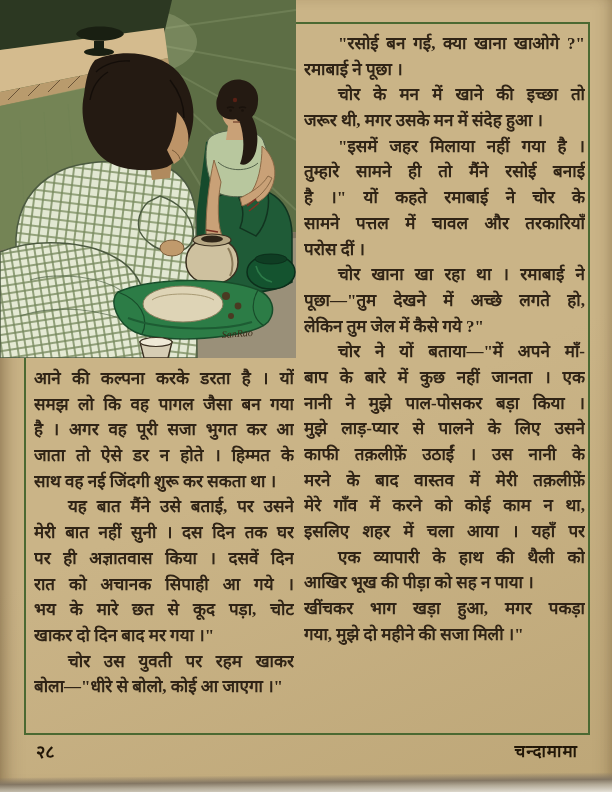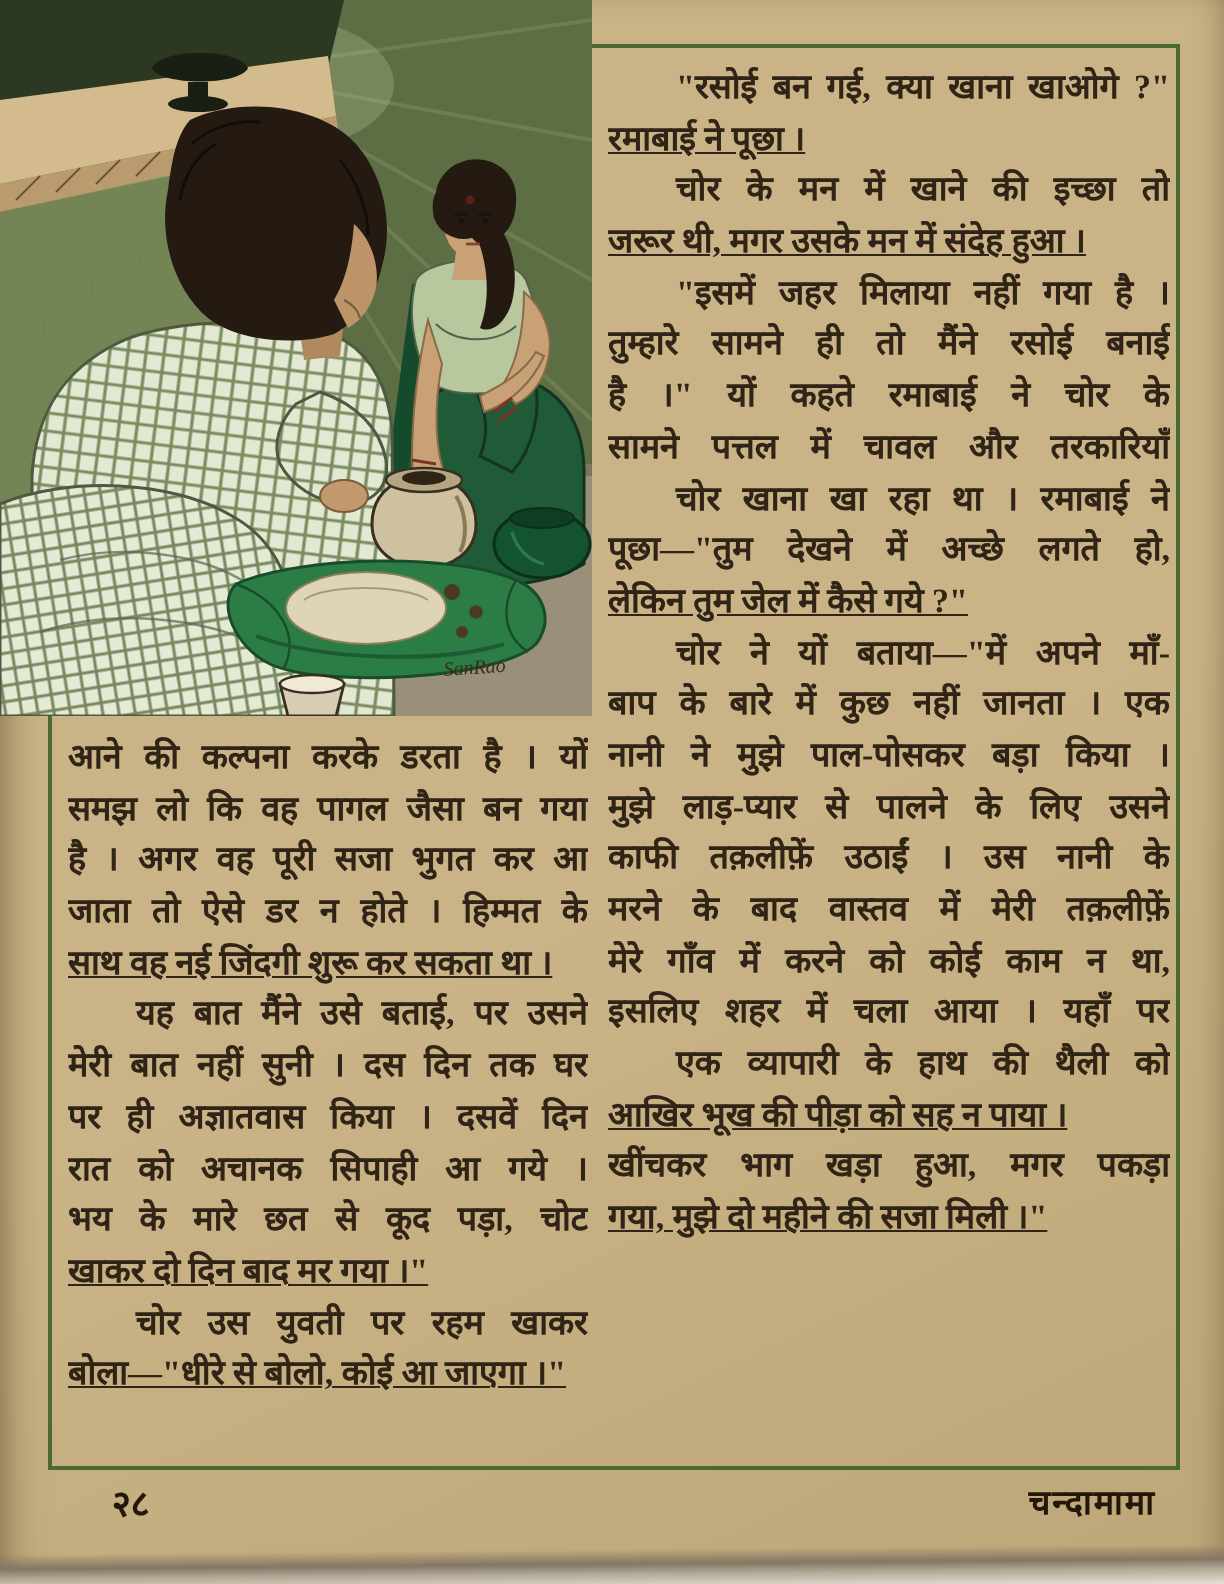--- a/index.html
+++ b/index.html
@@ -27,26 +27,26 @@
     border:2px solid var(--frame_green);
   }
   .illustration{position:absolute;left:0;top:0;width:296px;height:358px;}
   .illustration svg{display:block;}
 
   .col{position:absolute;color:var(--ink);font-size:17px;font-weight:bold;}
   .col .line{
     height:25.7px;line-height:25.7px;white-space:nowrap;overflow:hidden;
     text-align:justify;text-align-last:justify;
   }
-  .col .line.pend{text-align-last:left;text-decoration:underline;}
+  .col .line.pend{text-align-last:left;}
   .col .line.indent{padding-left:34px;}
   #col-right{left:304px;top:31px;width:281px;}
   #col-left{left:34px;top:366px;width:260px;}
 
-  .footer-num{position:absolute;left:36px;top:739px;font-size:18px;font-weight:bold;color:var(--footer_ink);margin-left:20px;}
+  .footer-num{position:absolute;left:36px;top:739px;font-size:18px;font-weight:bold;color:var(--footer_ink);}
   .footer-title{position:absolute;right:34px;top:739px;font-size:17px;font-weight:bold;color:var(--footer_ink);letter-spacing:1px;}
 
   .photo-edge{
     position:absolute;left:-4px;right:-4px;bottom:-3px;height:20px;
     background:linear-gradient(to bottom,#84776408 0%,#847764 35%,#b2a996 60%,#e7e3d9 100%);
     transform:rotate(-0.5deg);
   }
 </style>
 </head>
 <body>
@@ -186,20 +186,21 @@
 
   <div id="col-right" class="col">
       <div class="line indent">"रसोई बन गई, क्या खाना खाओगे ?"</div>
       <div class="line pend">रमाबाई ने पूछा ।</div>
       <div class="line indent">चोर के मन में खाने की इच्छा तो</div>
       <div class="line pend">जरूर थी, मगर उसके मन में संदेह हुआ ।</div>
       <div class="line indent">"इसमें जहर मिलाया नहीं गया है ।</div>
       <div class="line">तुम्हारे सामने ही तो मैंने रसोई बनाई</div>
       <div class="line">है ।" यों कहते रमाबाई ने चोर के</div>
       <div class="line">सामने पत्तल में चावल और तरकारियाँ</div>
+      <div class="line pend">परोस दीं ।</div>
       <div class="line indent">चोर खाना खा रहा था ।  रमाबाई ने</div>
       <div class="line">पूछा—"तुम देखने में अच्छे लगते हो,</div>
       <div class="line pend">लेकिन तुम जेल में कैसे गये ?"</div>
       <div class="line indent">चोर ने यों बताया—"में अपने माँ-</div>
       <div class="line">बाप के बारे में कुछ नहीं जानता ।  एक</div>
       <div class="line">नानी ने मुझे पाल-पोसकर बड़ा किया ।</div>
       <div class="line">मुझे लाड़-प्यार से पालने के लिए उसने</div>
       <div class="line">काफी तक़लीफ़ें उठाईं ।  उस नानी के</div>
       <div class="line">मरने के बाद वास्तव में मेरी तक़लीफ़ें</div>
       <div class="line">मेरे गाँव में करने को कोई काम न था,</div>

